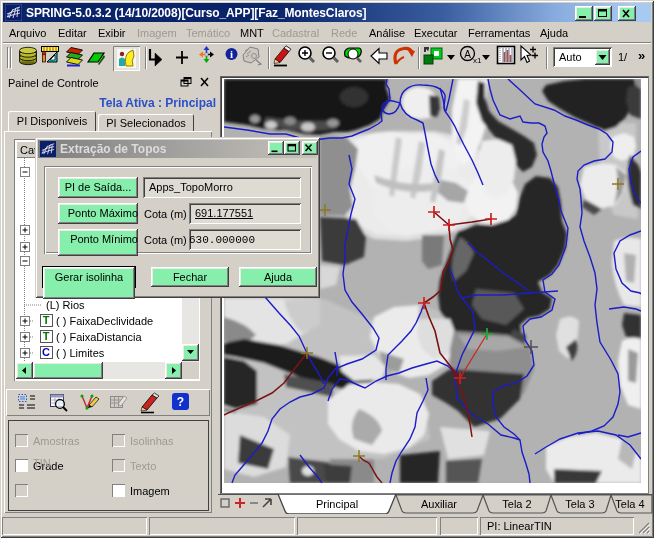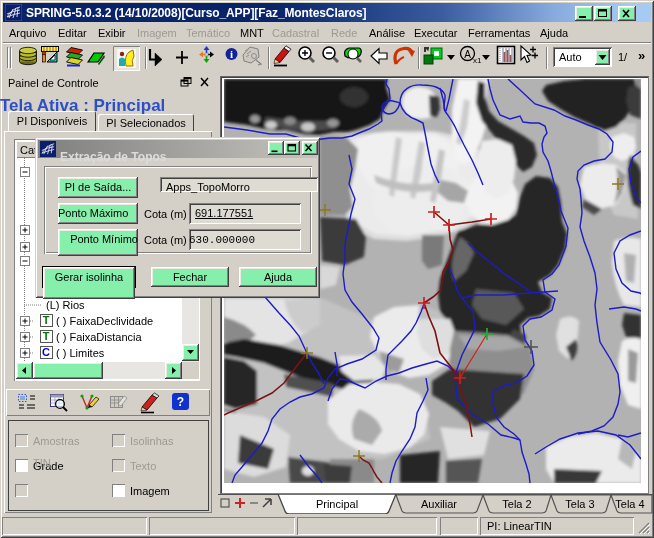--- a/index.html
+++ b/index.html
@@ -221,21 +221,21 @@
 <div class="abs" style="left:3px;top:74px;width:213px;height:440px;background:#d4d0c8;"></div>
 <div class="abs" style="left:8px;top:77px;font-size:11px;">Painel de Controle</div>
 
 <svg class="abs" style="left:180px;top:77px" width="30" height="11" viewBox="0 0 30 11">
   <rect x="1" y="3" width="7" height="6" fill="none" stroke="#000"></rect>
   <rect x="1" y="3" width="7" height="1.6" fill="#000"></rect>
   <rect x="4" y="0.5" width="7" height="6" fill="none" stroke="#000"></rect>
   <rect x="4" y="0.5" width="7" height="1.6" fill="#000"></rect>
   <path d="M21 1 L28 9 M28 1 L21 9" stroke="#000" stroke-width="1.5"></path>
 </svg>
-<div class="abs" style="left:0px;top:96px;width:216px;text-align:left;color:#2b50c8;font-weight:bold;font-size:17px;">Tela Ativa : Principal</div>
+<div class="abs" style="left:0px;top:96px;width:216px;text-align:right;color:#2b50c8;font-weight:bold;font-size:12px;">Tela Ativa : Principal</div>
 
 <div id="ptab1" class="abs" style="left:8px;top:111px;width:88px;height:21px;background:#d4d0c8;box-shadow:inset 1px 1px 0 #ffffff, inset -1px 0 0 #404040;border-top-left-radius:2px;border-top-right-radius:2px;"></div>
 <div id="ptab2" class="abs" style="left:98px;top:114px;width:96px;height:18px;background:#d4d0c8;box-shadow:inset 1px 1px 0 #ffffff, inset -1px 0 0 #404040;border-top-left-radius:2px;border-top-right-radius:2px;"></div>
 <div class="abs" style="left:8px;top:115px;width:88px;text-align:center;">PI Disponíveis</div>
 <div class="abs" style="left:98px;top:117px;width:96px;text-align:center;">PI Selecionados</div>
 
 <div class="abs" style="left:4px;top:131px;width:208px;height:382px;box-shadow:inset 1px 1px 0 #ffffff, inset -1px -1px 0 #808080;"></div>
 
 <div class="abs sunkenlite" style="left:14px;top:139px;width:186px;height:242px;background:#ffffff;"></div>
 <div class="abs" style="left:16px;top:141px;width:182px;height:17px;background:#d4d0c8;box-shadow:inset 1px 1px 0 #ffffff, inset -1px -1px 0 #808080;"></div>
@@ -605,35 +605,35 @@
 <svg width="16" height="16" viewBox="0 0 17 17">
   <rect x="0" y="0" width="17" height="17" fill="#0a1e6a"></rect>
   <g stroke="#e8e8f0" stroke-width="0.9" fill="none">
     <path d="M2,13 Q8,4 15,3"></path>
     <path d="M2,10 Q8,7 15,6"></path>
     <path d="M2,13 Q9,10 15,9"></path>
     <path d="M4,14 L8,5 M8,14 L11,4 M12,13 L13,4"></path>
   </g>
 </svg>
 </div>
-<div class="abs" style="left:60px;top:142px;color:#dcdcdc;font-weight:bold;font-size:12px;margin-top:8px;">Extração de Topos</div>
+<div class="abs" style="left:60px;top:142px;color:#dcdcdc;font-weight:bold;font-size:12px;">Extração de Topos</div>
 <div class="btn abs" style="left:268px;top:141px;width:16px;height:14px;"></div>
 <div class="btn abs" style="left:284px;top:141px;width:16px;height:14px;"></div>
 <div class="btn abs" style="left:302px;top:141px;width:16px;height:14px;"></div>
 <svg class="abs" style="left:268px;top:141px;" width="50" height="14" viewBox="0 0 50 14">
   <rect x="3.5" y="9.5" width="6" height="1.6" fill="#000"></rect>
   <rect x="20" y="3.5" width="7.5" height="6.5" fill="none" stroke="#000" stroke-width="1.1"></rect>
   <rect x="20" y="3.5" width="7.5" height="1.8" fill="#000"></rect>
   <path d="M37.5 3.5 L43.5 10 M43.5 3.5 L37.5 10" stroke="#000" stroke-width="1.5"></path>
 </svg>
 
 <div class="abs" style="left:44px;top:166px;width:268px;height:88px;box-shadow:inset 1px 1px 0 #808080, inset -1px -1px 0 #ffffff, inset 2px 2px 0 #ffffff, inset -2px -2px 0 #808080;"></div>
 <div class="btn abs" style="left:58px;top:177px;width:80px;height:21px;text-align:center;line-height:21px;">PI de Saída...</div>
-<div class="field abs" style="left:143px;top:177px;width:158px;height:15px;line-height:21px;margin-left:17px;"><span style="margin-left:6px;">Apps_TopoMorro</span></div>
-<div class="btn abs" style="left:58px;top:203px;width:80px;height:21px;text-align:left;line-height:21px;">Ponto Máximo</div>
+<div class="field abs" style="left:143px;top:177px;width:158px;height:21px;line-height:21px;"><span style="margin-left:6px;">Apps_TopoMorro</span></div>
+<div class="btn abs" style="left:58px;top:203px;width:80px;height:21px;text-align:right;line-height:21px;">Ponto Máximo</div>
 <div class="abs" style="left:144px;top:208px;">Cota (m)</div>
 <div class="field abs" style="left:189px;top:203px;width:112px;height:21px;line-height:21px;"><span style="margin-left:6px;text-decoration:underline;">691.177551</span></div>
 <div class="btn abs" style="left:58px;top:229px;width:80px;height:27px;text-align:right;line-height:21px;">Ponto Mínimo</div>
 <div class="abs" style="left:144px;top:234px;">Cota (m)</div>
 <div class="field abs" style="left:189px;top:229px;width:112px;height:21px;line-height:21px;"><span style="font-family:Liberation Mono, monospace;">630.000000</span></div>
 
 <div class="abs" style="left:42px;top:266px;width:94px;height:22px;border:1px solid #000;"></div>
 <div class="btn abs" style="left:43px;top:267px;width:92px;height:32px;text-align:center;line-height:20px;">Gerar isolinha</div>
 <div class="btn abs" style="left:151px;top:267px;width:78px;height:20px;text-align:center;line-height:20px;">Fechar</div>
 <div class="btn abs" style="left:239px;top:267px;width:78px;height:20px;text-align:center;line-height:20px;">Ajuda</div>

